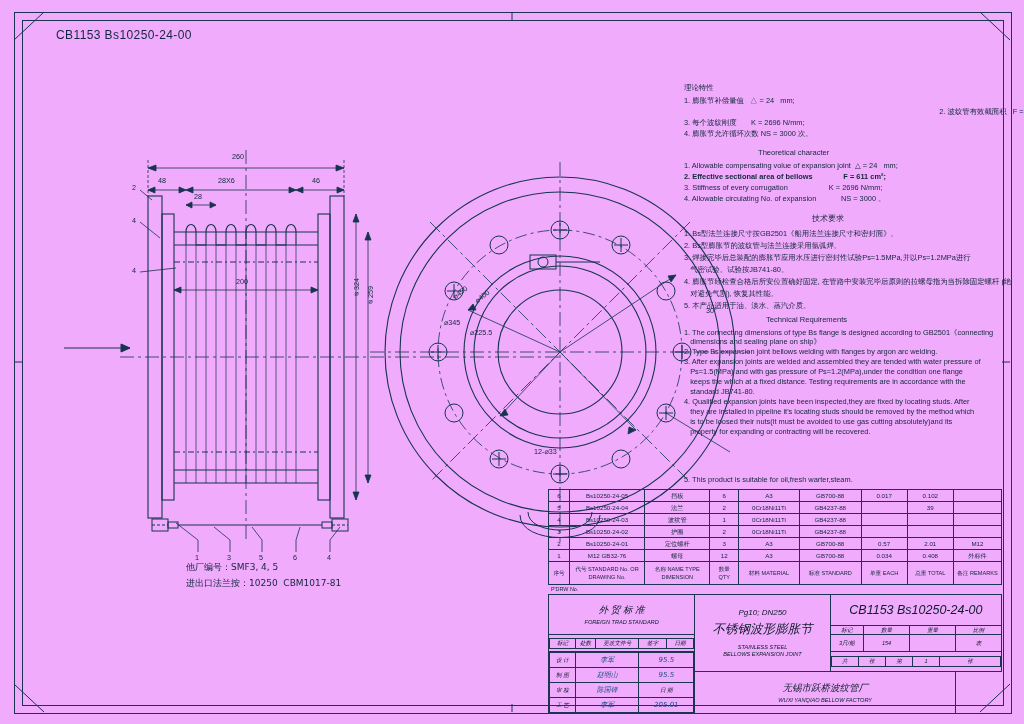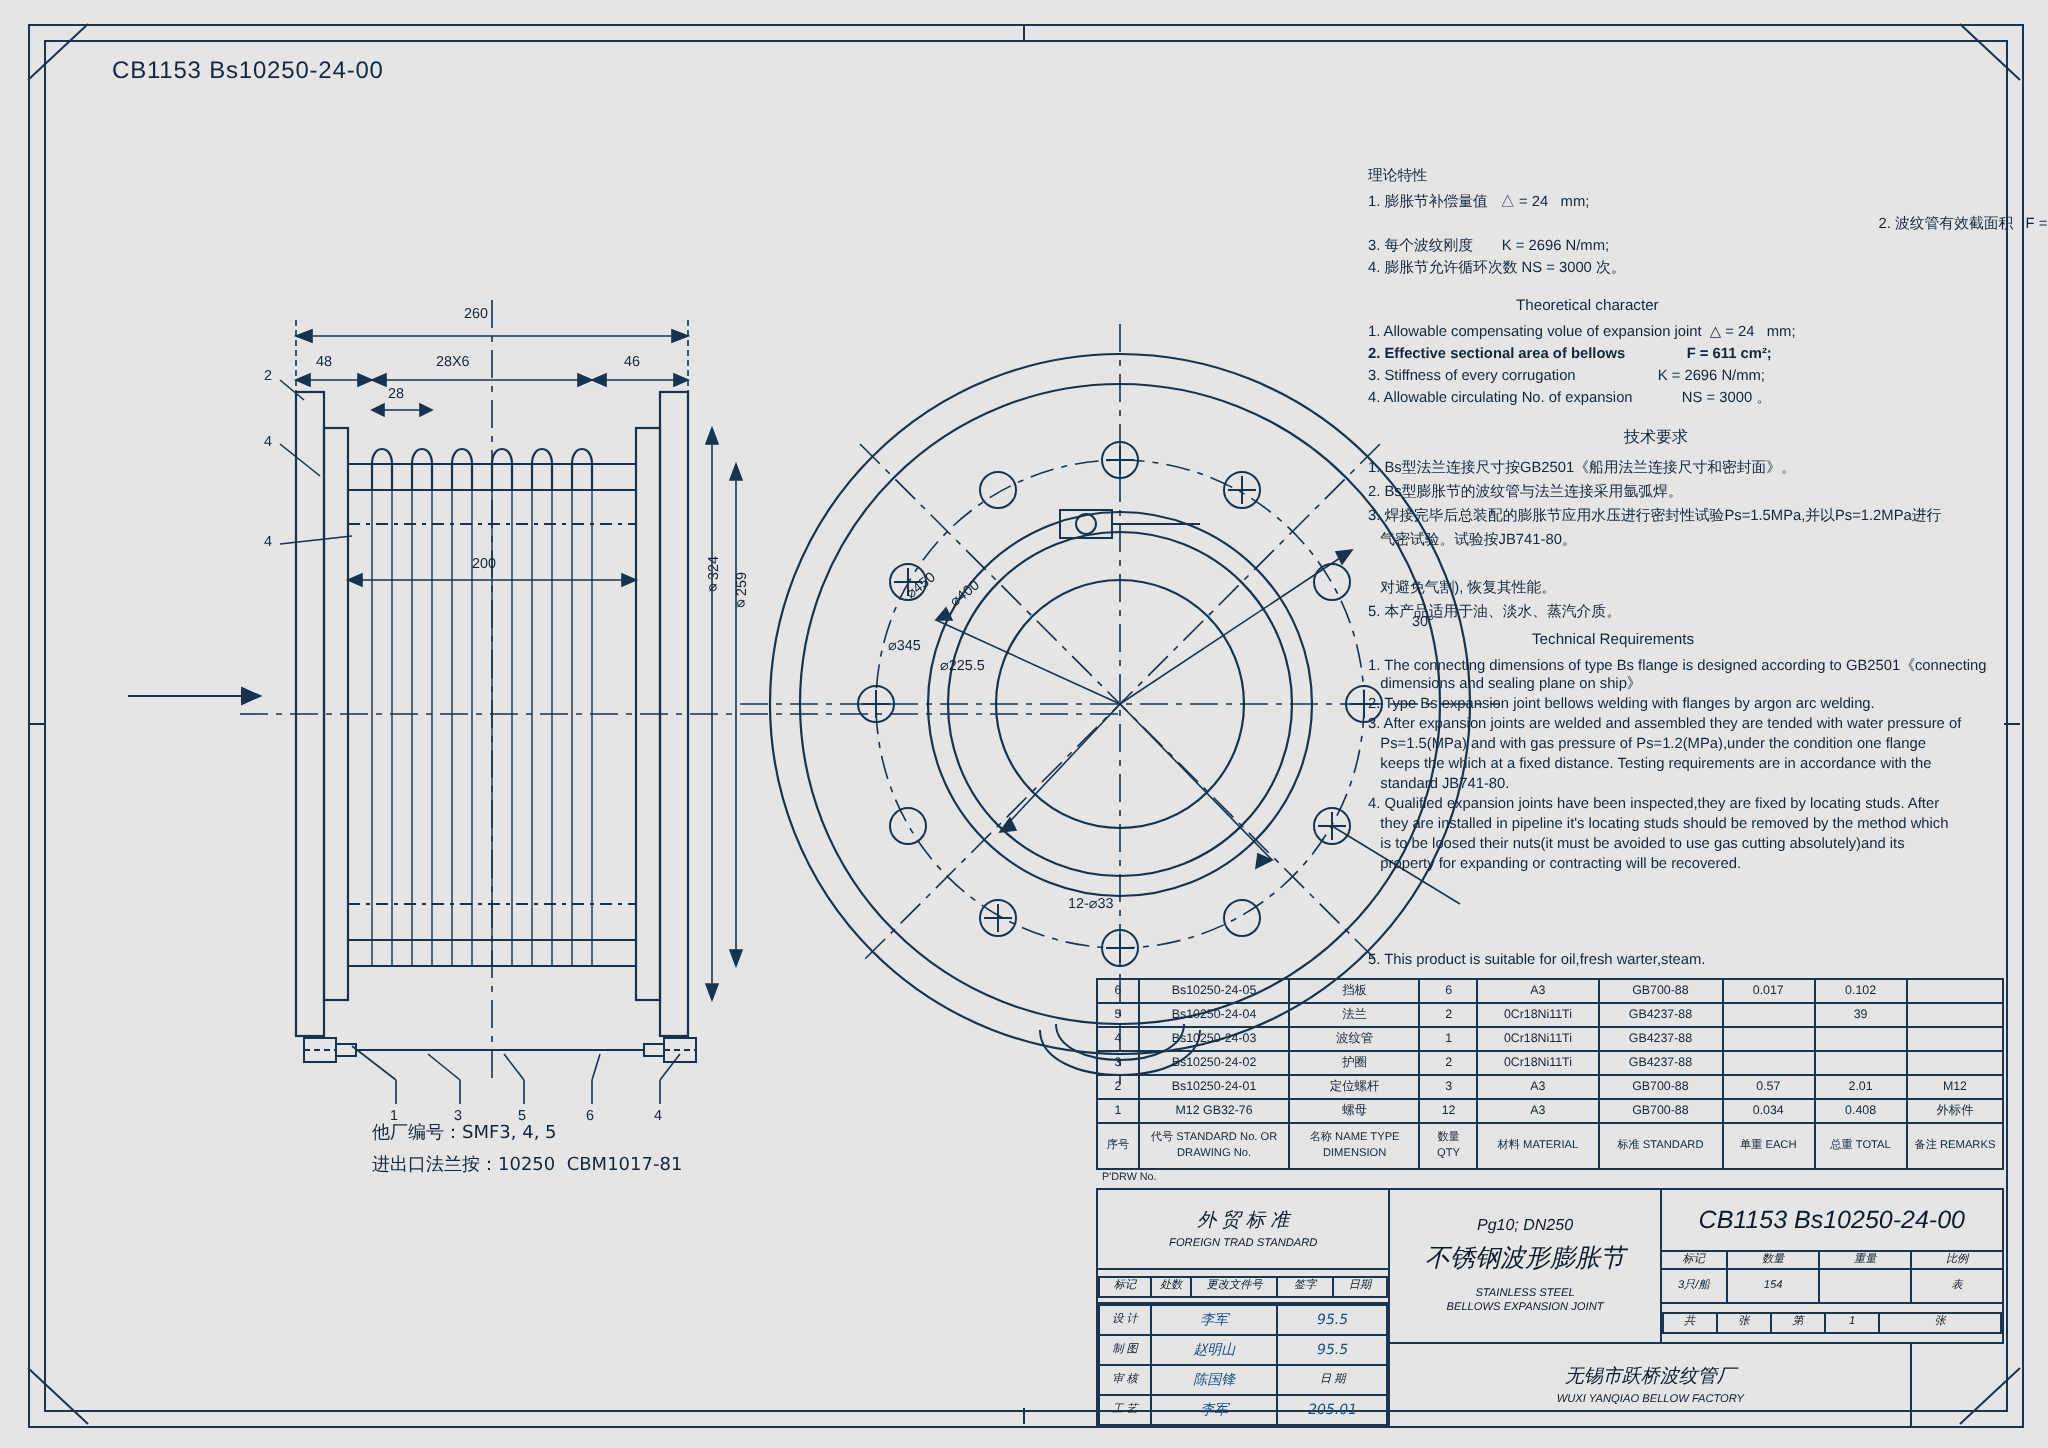--- a/index.html
+++ b/index.html
@@ -1,17 +1,17 @@
 <!DOCTYPE html>
 <html><head>
 <meta charset="utf-8">
 <style>
   html,body{margin:0;padding:0;background:#ffffff;}
   body{width:1024px;height:724px;position:relative;font-family:"Liberation Sans",sans-serif;color:#0b1b2b;overflow:hidden;}
-  .sheet{position:absolute;left:0;top:0;width:1024px;height:724px;background:#e5e5e5;}
+  .sheet{position:absolute;left:0;top:0;width:1024px;height:724px;background:#f0abfc;}
   .frame-outer{position:absolute;left:14px;top:12px;width:996px;height:700px;border:1.5px solid #1b3550;}
   .frame-inner{position:absolute;left:22px;top:20px;width:980px;height:684px;border:1px solid #1b3550;}
   .txt{position:absolute;white-space:pre;font-size:9px;line-height:11px;color:#12263b;}
   .txt.cn{font-family:"DejaVu Sans",sans-serif;}
   .title-id{position:absolute;left:56px;top:28px;font-size:12px;letter-spacing:.4px;color:#10283f;}
   
   .dwg{position:absolute;left:0;top:0;width:1024px;height:724px;pointer-events:none;}
   .note-block{position:absolute;font-size:7.4px;line-height:9.2px;color:#12263b;white-space:pre-wrap;}
   .note-head{font-size:7.6px;}
   
@@ -258,20 +258,21 @@
   <div class="note-block" style="left:684px;top:161px;">1. Allowable compensating volue of expansion joint  △ = 24   mm;</div>
   <div class="note-block" style="left:684px;top:172px;font-weight:bold;">2. Effective sectional area of bellows               F = 611 cm²;</div>
   <div class="note-block" style="left:684px;top:183px;">3. Stiffness of every corrugation                    K = 2696 N/mm;</div>
   <div class="note-block" style="left:684px;top:194px;">4. Allowable circulating No. of expansion            NS = 3000 。</div>
 
   <div class="note-block cn" style="left:812px;top:214px;font-size:8px;">技术要求</div>
   <div class="note-block cn" style="left:684px;top:229px;">1. Bs型法兰连接尺寸按GB2501《船用法兰连接尺寸和密封面》。</div>
   <div class="note-block cn" style="left:684px;top:241px;">2. Bs型膨胀节的波纹管与法兰连接采用氩弧焊。</div>
   <div class="note-block cn" style="left:684px;top:253px;">3. 焊接完毕后总装配的膨胀节应用水压进行密封性试验Ps=1.5MPa,并以Ps=1.2MPa进行</div>
   <div class="note-block cn" style="left:684px;top:265px;">   气密试验。试验按JB741-80。</div>
+  <div class="note-block cn" style="left:684px;top:277px;">4. 膨胀节经检查合格后所安位置确好固定, 在管路中安装完毕后原则的拉螺母指为当拆除固定螺杆 (绝</div>
   <div class="note-block cn" style="left:684px;top:289px;">   对避免气割), 恢复其性能。</div>
   <div class="note-block cn" style="left:684px;top:301px;">5. 本产品适用于油、淡水、蒸汽介质。</div>
 
   <div class="note-block note-head" style="left:766px;top:315px;">Technical Requirements</div>
   <div class="note-block" style="left:684px;top:328px;">1. The connecting dimensions of type Bs flange is designed according to GB2501《connecting</div>
   <div class="note-block" style="left:684px;top:337px;">   dimensions and sealing plane on ship》</div>
   <div class="note-block" style="left:684px;top:347px;">2. Type Bs expansion joint bellows welding with flanges by argon arc welding.</div>
   <div class="note-block" style="left:684px;top:357px;">3. After expansion joints are welded and assembled they are tended with water pressure of</div>
   <div class="note-block" style="left:684px;top:367px;">   Ps=1.5(MPa) and with gas pressure of Ps=1.2(MPa),under the condition one flange</div>
   <div class="note-block" style="left:684px;top:377px;">   keeps the which at a fixed distance. Testing requirements are in accordance with the</div>

